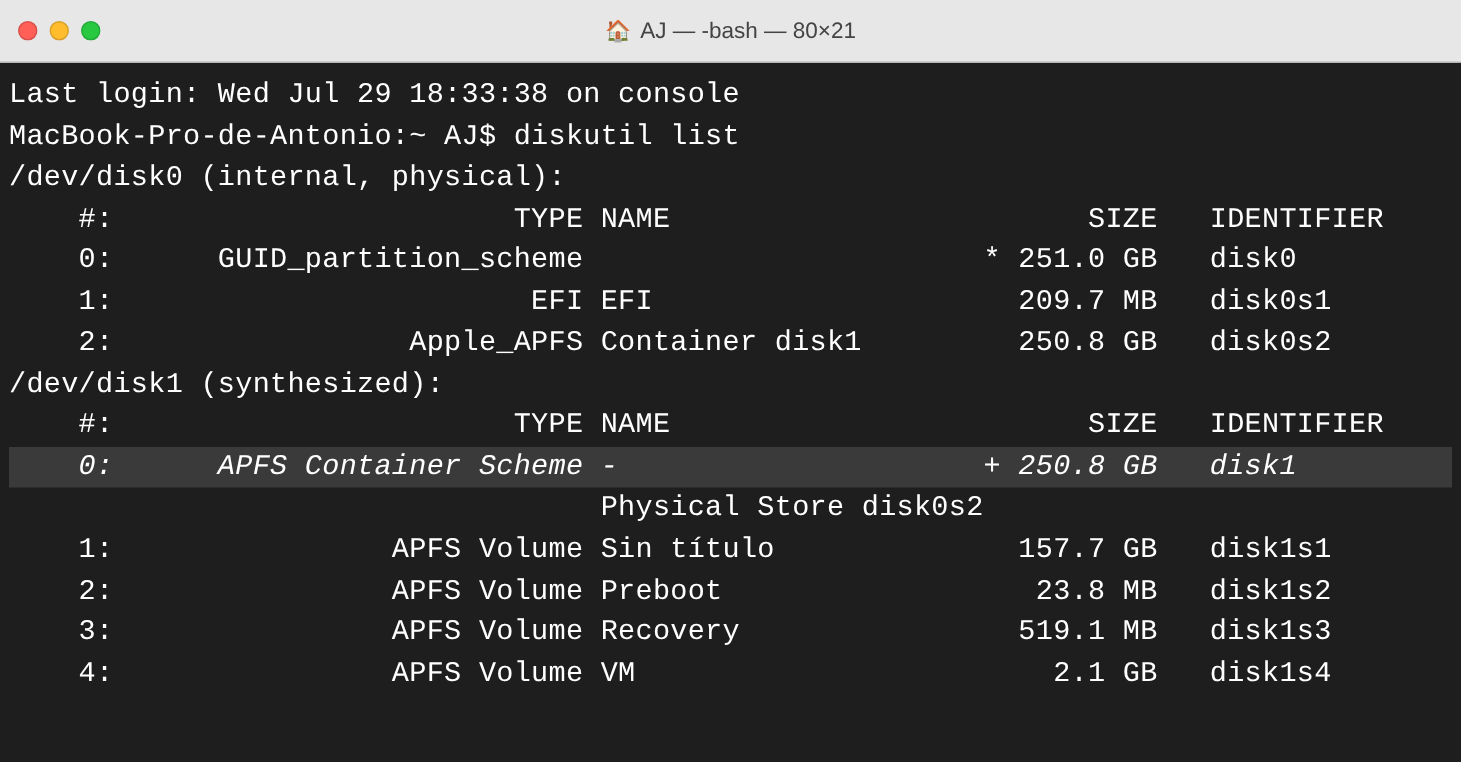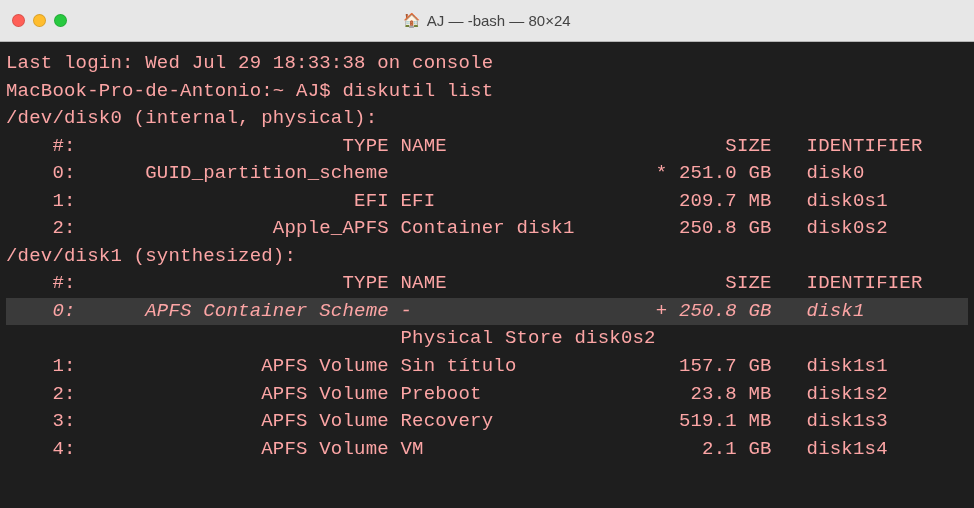--- a/index.html
+++ b/index.html
@@ -50,37 +50,37 @@
     justify-content: center;
     gap: 6px;
   }
   .home-icon {
     font-size: 14px;
   }
   .terminal {
     padding: 8px 6px 0 6px;
     white-space: pre;
     letter-spacing: 0.2px;
-    color: #fca5a5;
+    color: #ffffff;
   }
   .row { display: block; }
   .hl {
     background: #3a3a3a;
     display: block;
     font-style: italic;
   }
 </style>
 </head>
 <body>
 
 <div class="titlebar">
   <div class="traffic-lights">
     <div class="light close"></div>
     <div class="light min"></div>
     <div class="light zoom"></div>
   </div>
   <div class="title-center">
     <span class="home-icon">🏠</span>
-    <span>AJ — -bash — 80×24</span>
+    <span>AJ — -bash — 80×21</span>
   </div>
 </div>
 
 <div class="terminal" id="terminal"><span class="row">Last login: Wed Jul 29 18:33:38 on console</span><span class="row">MacBook-Pro-de-Antonio:~ AJ$ diskutil list</span><span class="row"></span><span class="row">/dev/disk0 (internal, physical):</span><span class="row">    #:                       TYPE NAME                        SIZE   IDENTIFIER</span><span class="row">    0:      GUID_partition_scheme                       * 251.0 GB   disk0</span><span class="row">    1:                        EFI EFI                     209.7 MB   disk0s1</span><span class="row">    2:                 Apple_APFS Container disk1         250.8 GB   disk0s2</span><span class="row"></span><span class="row">/dev/disk1 (synthesized):</span><span class="row">    #:                       TYPE NAME                        SIZE   IDENTIFIER</span><span class="row hl">    0:      APFS Container Scheme -                     + 250.8 GB   disk1</span><span class="row">                                  Physical Store disk0s2              </span><span class="row">    1:                APFS Volume Sin título              157.7 GB   disk1s1</span><span class="row">    2:                APFS Volume Preboot                  23.8 MB   disk1s2</span><span class="row">    3:                APFS Volume Recovery                519.1 MB   disk1s3</span><span class="row">    4:                APFS Volume VM                        2.1 GB   disk1s4</span></div>
 
 </body></html>

